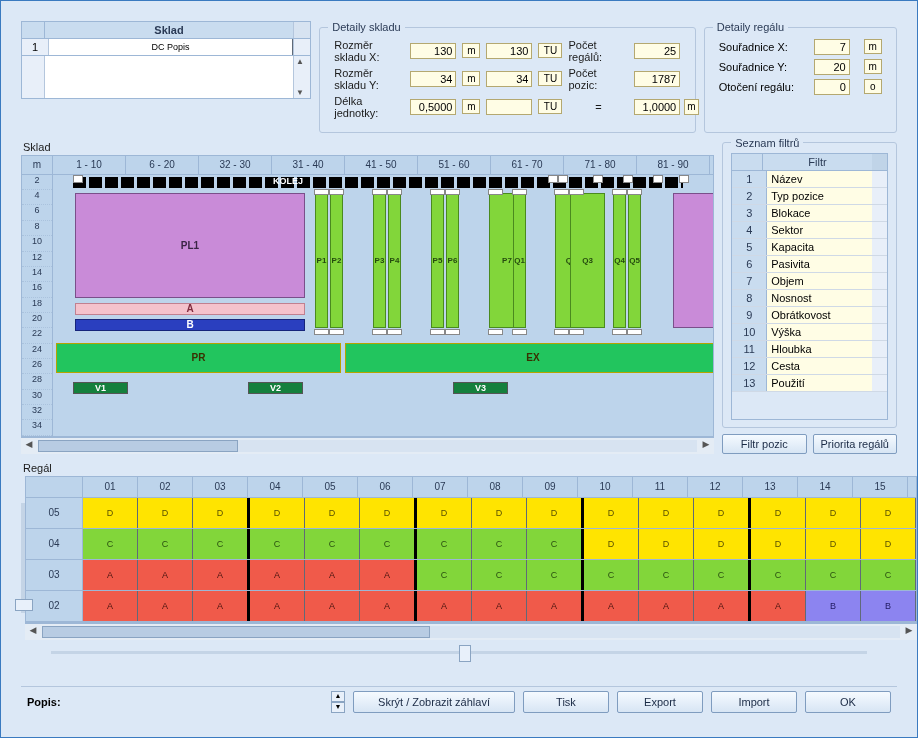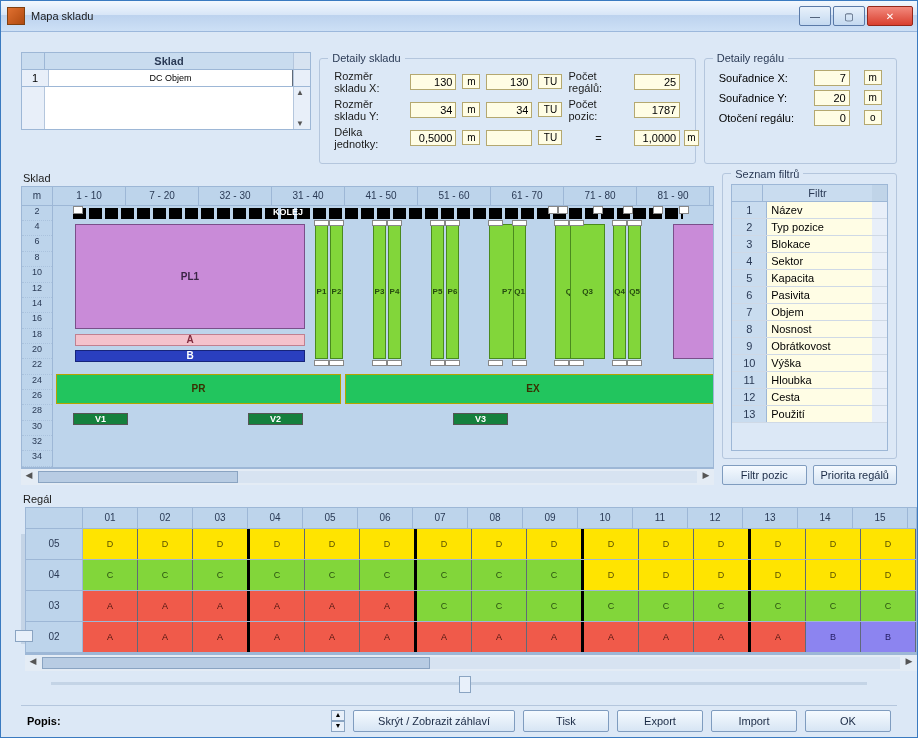--- a/index.html
+++ b/index.html
@@ -96,43 +96,33 @@
   .footer .spacer{flex:1;}
   .footer .spin{width:14px;display:flex;flex-direction:column;}
   .footer .spin span{height:9px;font-size:7px;text-align:center;border:1px solid #8aa4c2;background:#e8f0fa;}
   .footer .btn{flex:none;min-width:64px;padding:4px 10px;}
   .regalrow{display:flex;align-items:stretch;gap:0;}
 </style>
 </head>
 <body>
 
 <div class="window">
-  <div class="titlebar">
-    <div class="titlebar-icon"></div>
-    <div class="titlebar-text">Mapa skladu</div>
-    <div class="titlebar-spacer"></div>
-    <div class="win-btns">
-      <div class="win-btn">—</div>
-      <div class="win-btn">▢</div>
-      <div class="win-btn close">✕</div>
-    </div>
-  </div>
 
   <div class="content">
     <div class="top-row">
 
       <div class="sklad-pick">
         <div class="hdr">
             <div class="rownum"></div>
             <div class="label">Sklad</div>
             <div class="scroll"></div>
           </div>
         <div class="row">
           <div class="rownum">1</div>
-          <div class="cell">DC Objem</div>
+          <div class="cell">DC Popis</div>
           <div class="scroll"></div>
         </div>
         <div class="tail">
             <div class="rownum"></div>
             <div class="body"></div>
             <div class="scroll"></div>
           </div>
       </div>
 
       <fieldset class="details">
@@ -183,21 +173,21 @@
       </fieldset>
     </div>
 
     <div style="display:flex;gap:8px;flex:none;">
       <div style="flex:1;display:flex;flex-direction:column;min-width:0;">
         <div class="seclabel">Sklad</div>
         <div class="mapwrap">
           <div class="mapcols" id="mapcols">
               <div style="width: 30px;">m</div>
               <div style="width: 72px;">1 - 10</div>
-              <div style="width: 72px;">7 - 20</div>
+              <div style="width: 72px;">6 - 20</div>
               <div style="width: 72px;">32 - 30</div>
               <div style="width: 72px;">31 - 40</div>
               <div style="width: 72px;">41 - 50</div>
               <div style="width: 72px;">51 - 60</div>
               <div style="width: 72px;">61 - 70</div>
               <div style="width: 72px;">71 - 80</div>
               <div style="width: 72px;">81 - 90</div>
             </div>
           <div class="mapbody">
             <div class="rowhdrs" id="maprows">

